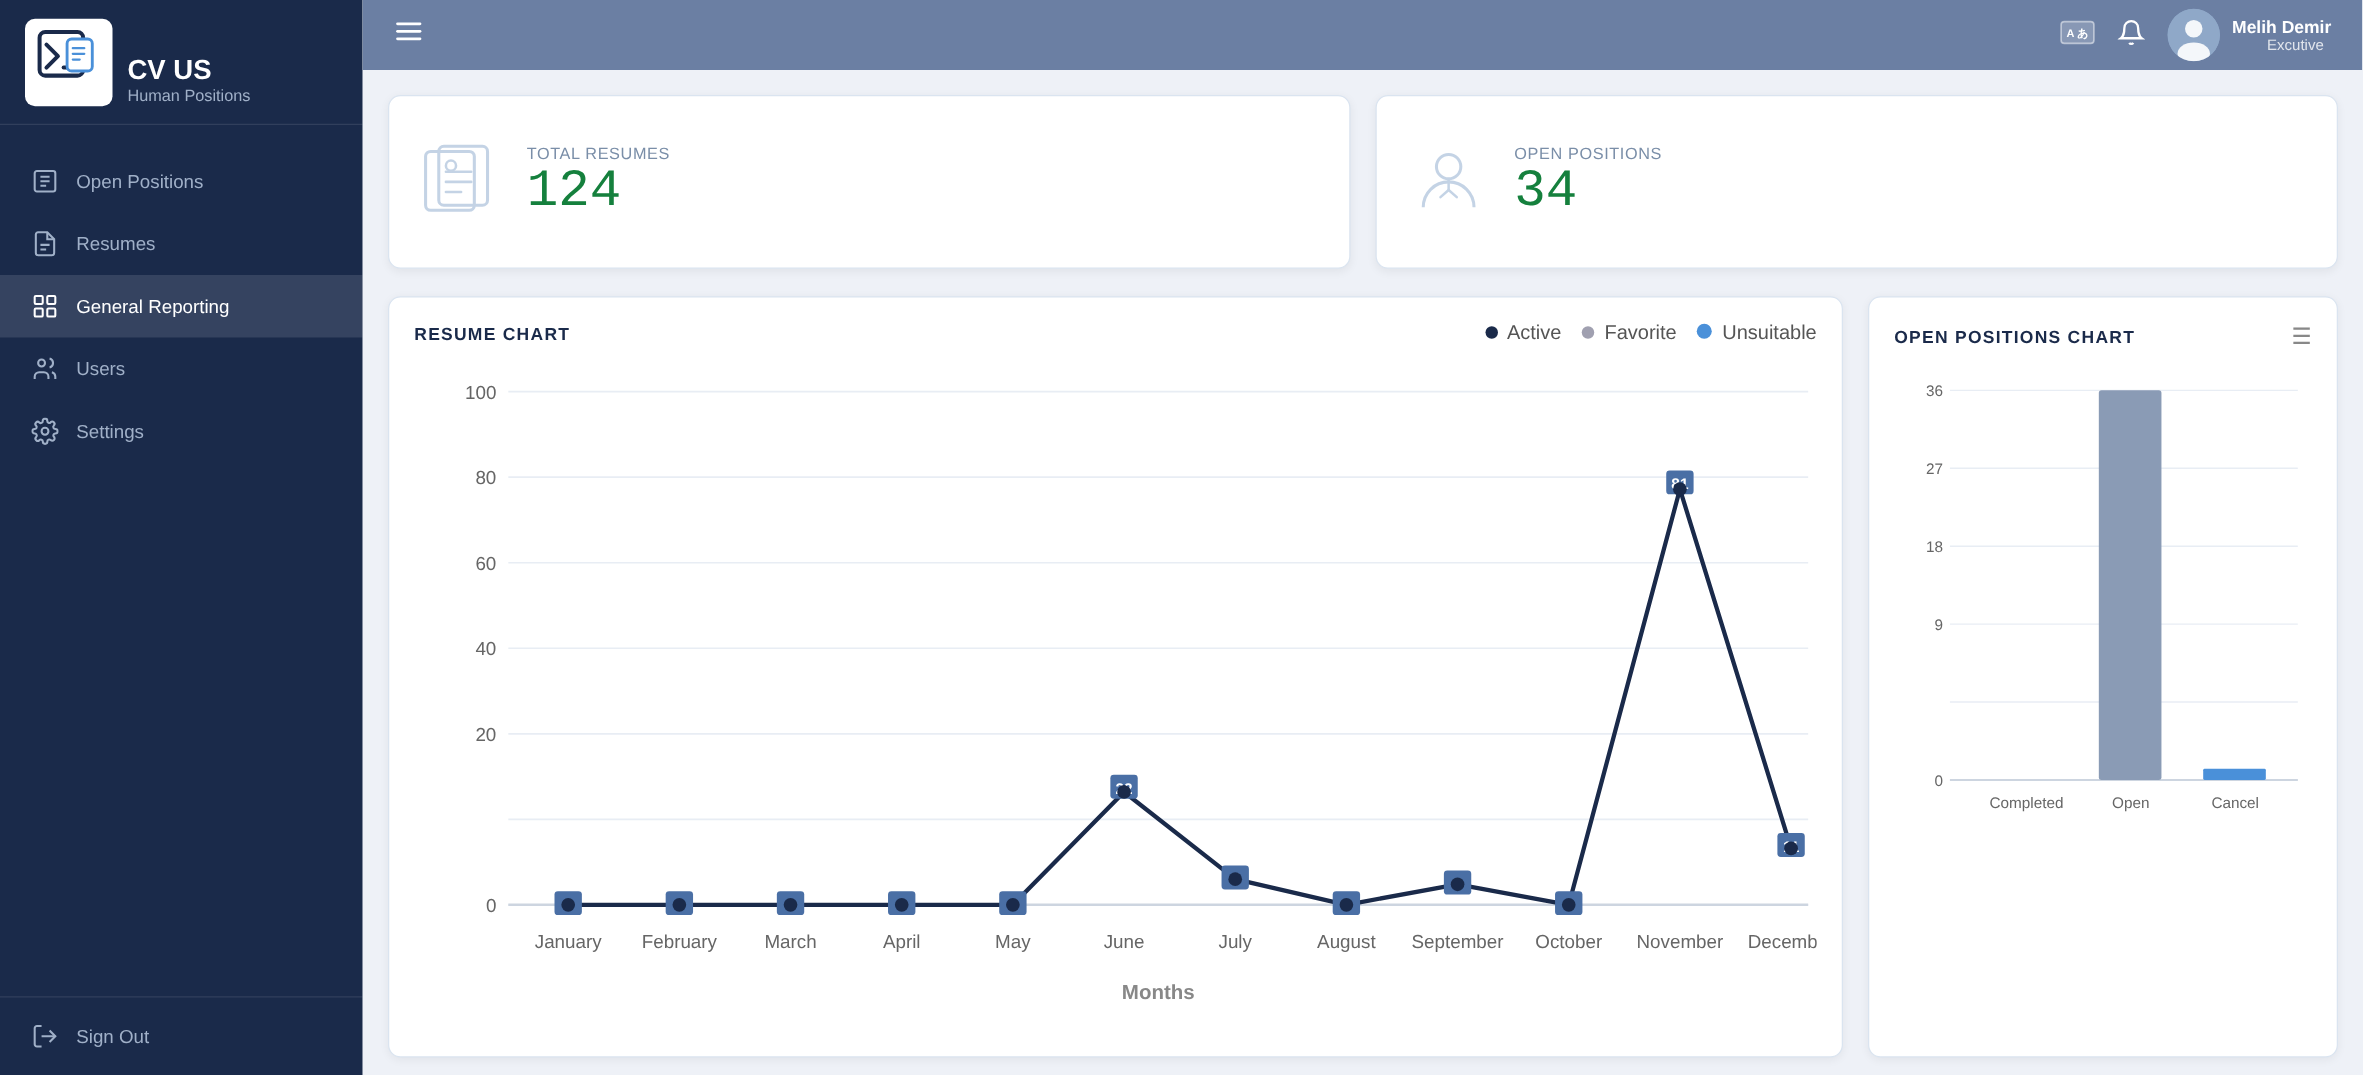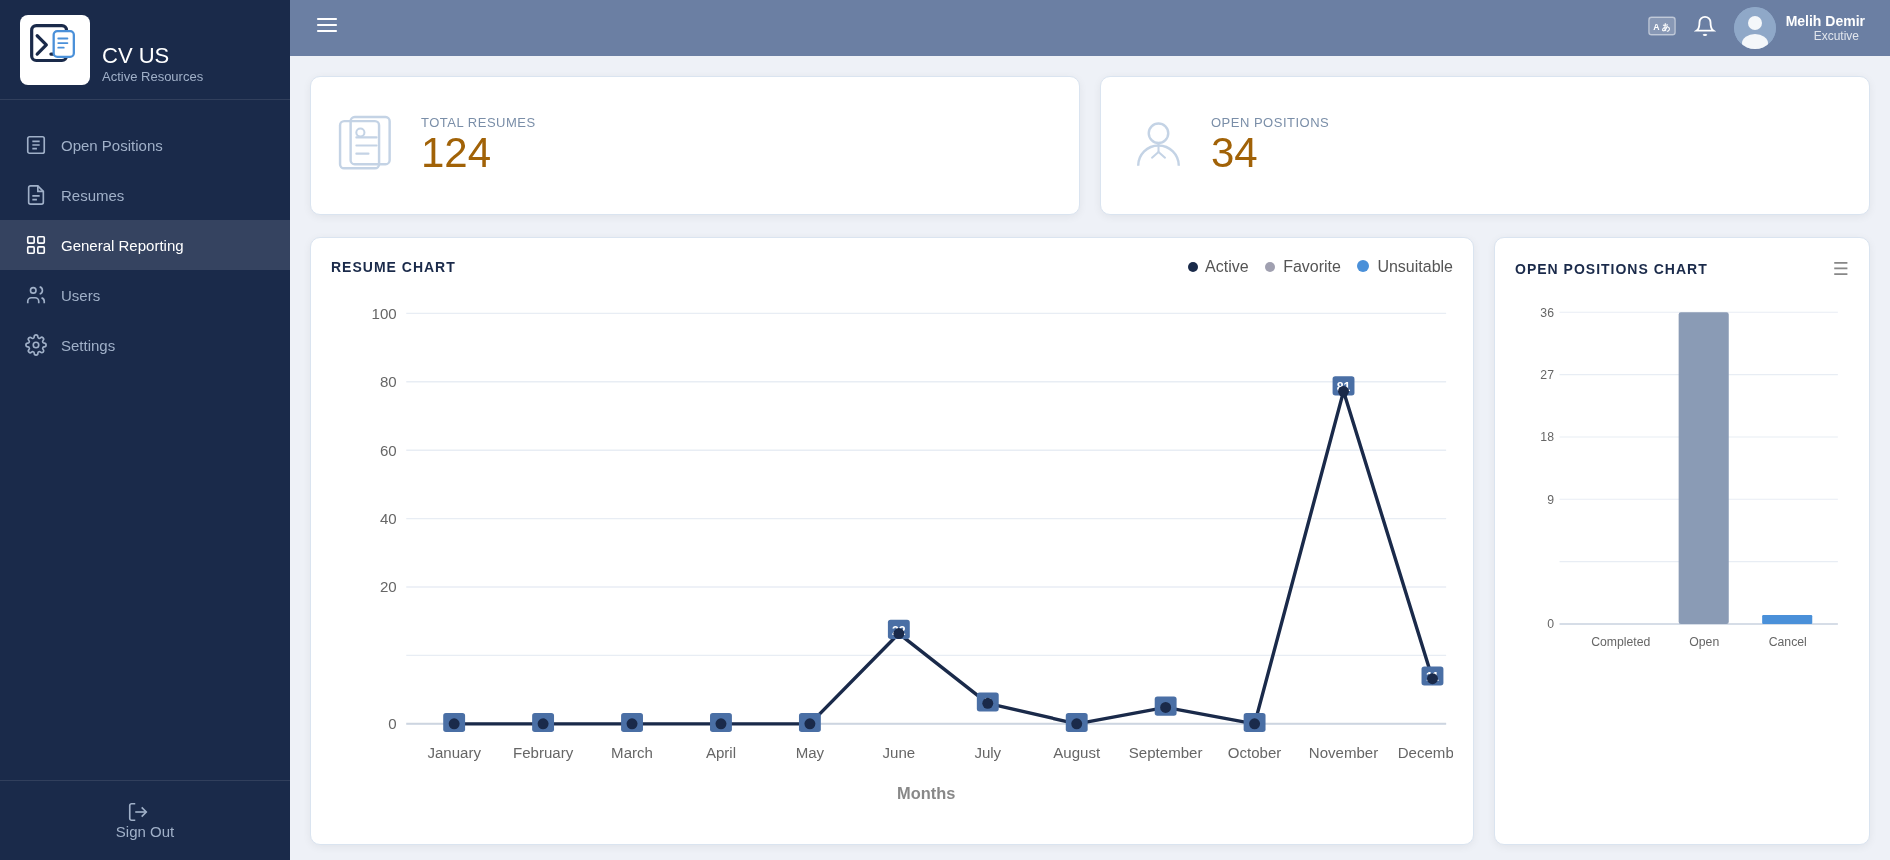--- a/index.html
+++ b/index.html
@@ -28,21 +28,21 @@
       background: white;
       border-radius: 8px;
       display: flex;
       align-items: center;
       justify-content: center;
       margin-right: 12px;
       flex-shrink: 0;
     }
     .logo-icon svg { width: 55px; height: 55px; }
     .logo-text { display: flex; flex-direction: column; }
-    .logo-title { font-size: 22px; font-weight: normal; color: white; margin-top: 27px; }
+    .logo-title { font-size: 22px; font-weight: bold; color: white; margin-top: 27px; }
     .logo-subtitle { font-size: 13px; color: #a0b0c8; }
 
     .sidebar-nav { flex: 1; padding: 20px 0; }
     .nav-item {
       display: flex;
       align-items: center;
       padding: 14px 25px;
       cursor: pointer;
       color: #a0b0c8;
       font-size: 15px;
@@ -52,21 +52,20 @@
     .nav-item svg { margin-right: 14px; width: 22px; height: 22px; flex-shrink: 0; }
 
     .sidebar-signout {
       padding: 20px 25px;
       border-top: 1px solid rgba(255,255,255,0.1);
       display: flex;
       align-items: center;
       cursor: pointer;
       color: #a0b0c8;
       font-size: 15px;
-      flex-direction: column;
     }
     .sidebar-signout svg { margin-right: 14px; width: 22px; height: 22px; }
 
     
     .main { flex: 1; display: flex; flex-direction: column; overflow: hidden; }
 
     
     .header {
       background: #6b7fa3;
       height: 56px;
@@ -103,21 +102,21 @@
       display: flex;
       align-items: center;
       gap: 20px;
       flex: 1;
       box-shadow: 0 2px 8px rgba(0,0,0,0.06);
       border: 1.5px solid #dae4f0;
     }
     .stat-icon { width: 65px; height: 65px; opacity: 0.5; flex-shrink: 0; }
     .stat-info { display: flex; flex-direction: column; }
     .stat-label { font-size: 13px; color: #7a8ea8; font-weight: 500; letter-spacing: 0.5px; }
-    .stat-value { font-size: 42px; font-weight: 300; color: #a16207; line-height: 1.1; }
+    .stat-value { font-size: 42px; font-weight: 300; color: #15803d; line-height: 1.1; font-family: Liberation Mono, monospace; }
 
     
     .charts-row { display: flex; gap: 20px; }
     .chart-card {
       background: white;
       border-radius: 10px;
       padding: 20px;
       box-shadow: 0 2px 8px rgba(0,0,0,0.06);
       border: 1.5px solid #dae4f0;
     }
@@ -147,21 +146,21 @@
       <svg viewBox="0 0 60 60" fill="none" xmlns="http://www.w3.org/2000/svg">
         <rect x="4" y="4" width="38" height="38" rx="5" stroke="#1a2a4a" stroke-width="3.5" fill="none"></rect>
         <path d="M10 15 L20 25 L10 35" stroke="#1a2a4a" stroke-width="3.5" stroke-linecap="round" stroke-linejoin="round" fill="none"></path>
         <path d="M25 35 L38 35" stroke="#1a2a4a" stroke-width="3.5" stroke-linecap="round"></path>
         <rect x="28" y="10" width="22" height="28" rx="4" stroke="#4a90d9" stroke-width="2.5" fill="white"></rect>
         <path d="M33 18 h10M33 23 h10M33 28 h6" stroke="#4a90d9" stroke-width="2" stroke-linecap="round"></path>
       </svg>
     </div>
     <div class="logo-text">
       <span class="logo-title">CV US</span>
-      <span class="logo-subtitle">Active Resources</span>
+      <span class="logo-subtitle">Human Positions</span>
     </div>
   </div>
 
   <nav class="sidebar-nav">
 
     <div class="nav-item">
       <svg viewBox="0 0 24 24" fill="none" stroke="currentColor" stroke-width="1.8">
         <rect x="3" y="3" width="18" height="18" rx="2"></rect>
         <path d="M8 12h8M8 8h8M8 16h5"></path>
       </svg>

